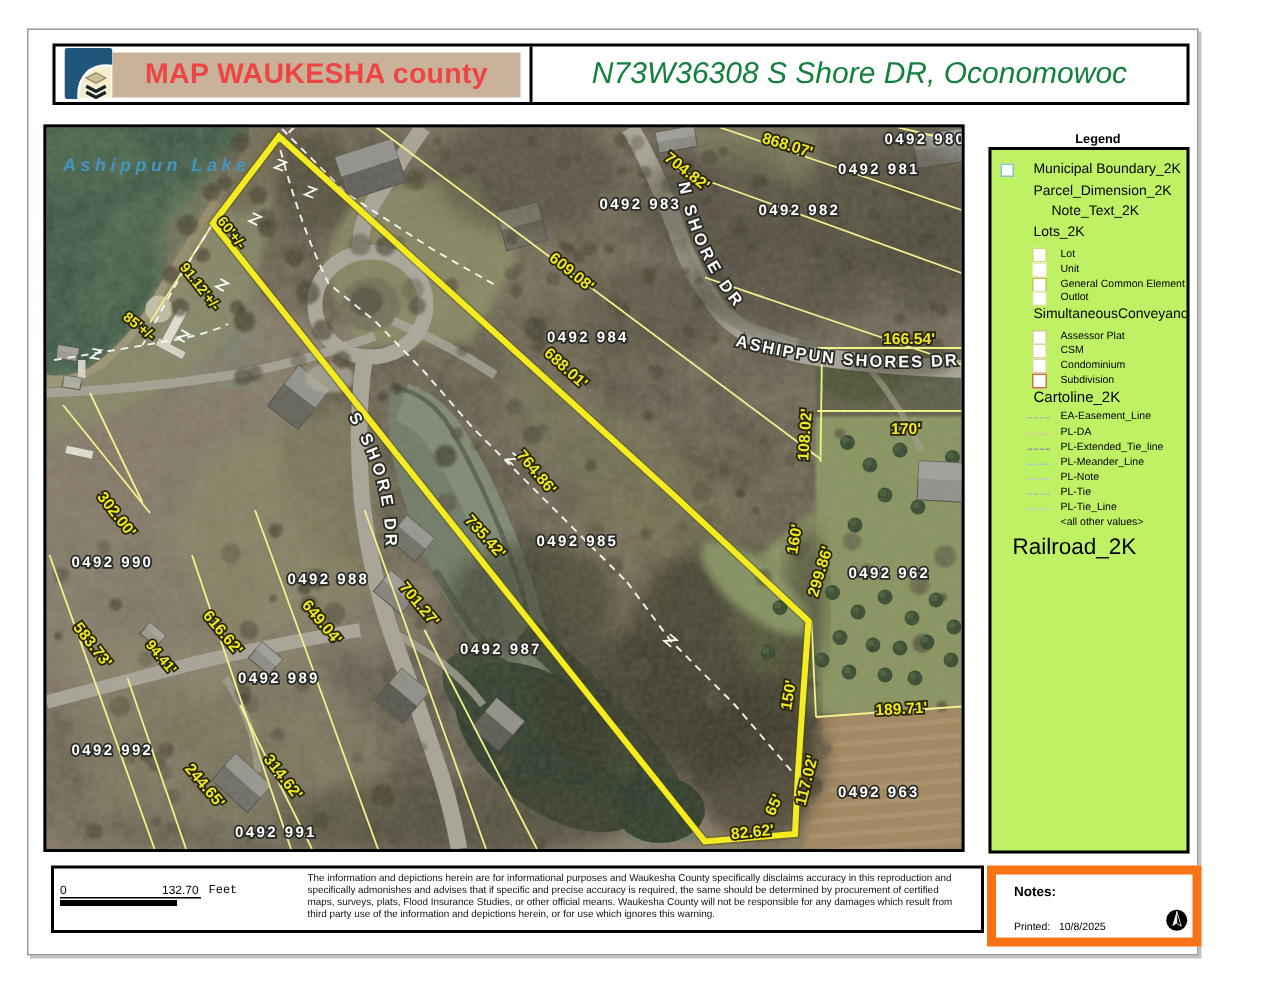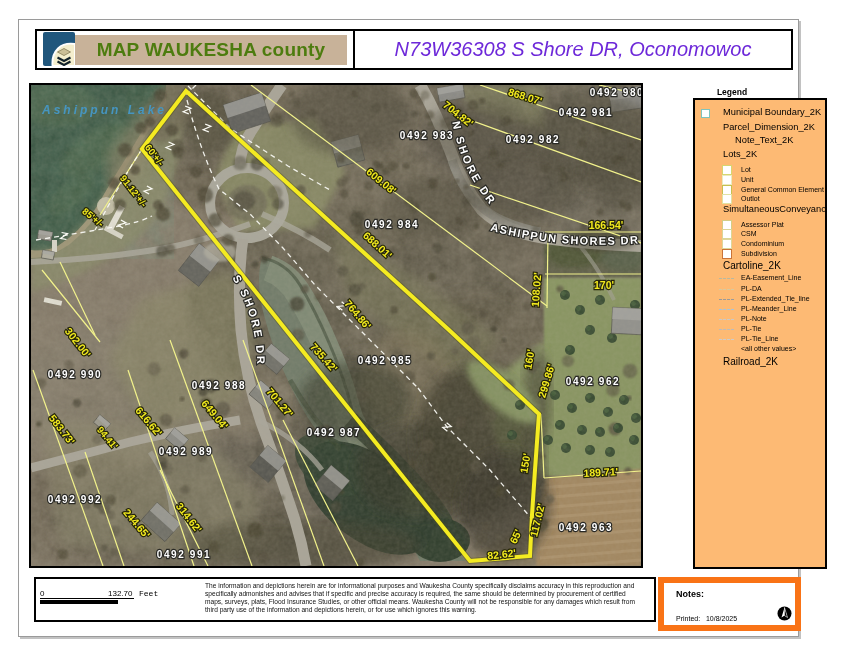--- a/index.html
+++ b/index.html
@@ -1,25 +1,25 @@
 <!DOCTYPE html>
 <html><head>
 <meta charset="utf-8">
 <style>
 html,body{margin:0;padding:0;background:#fff;}
 body{width:852px;height:658px;position:relative;font-family:"Liberation Sans",sans-serif;overflow:hidden;}
 .page{position:absolute;left:18px;top:19px;width:779px;height:616px;background:#fff;border:1px solid #9a9a9a;box-shadow:2px 2px 0 #c2c2c2;}
 .hdr{position:absolute;left:16px;top:9px;width:754px;height:37px;border:2px solid #000;background:#fff;}
 .hdr .logo{position:absolute;left:0;top:0;width:316px;height:100%;border-right:2px solid #000;}
-.hdr .title{position:absolute;left:318px;top:0;right:0;height:100%;text-align:center;font-style:italic;font-size:20px;line-height:37px;color:#6d28d9;}
+.hdr .title{position:absolute;left:318px;top:0;right:0;height:100%;text-align:center;font-style:italic;font-size:20px;line-height:37px;color:#15803d;}
 .tan{position:absolute;left:38px;top:4px;width:272px;height:30px;background:#c8b299;}
-.brand{position:absolute;left:38px;top:4px;width:272px;text-align:center;font-size:19px;font-weight:bold;color:#4d7c0f;letter-spacing:0.2px;line-height:30px;}
+.brand{position:absolute;left:38px;top:4px;width:272px;text-align:center;font-size:19px;font-weight:bold;color:#ef4444;letter-spacing:0.2px;line-height:30px;}
 .mapbox{position:absolute;left:10px;top:63px;width:610px;height:481px;border:2px solid #000;background:#7f7a6b;overflow:hidden;}
 .legendtitle{position:absolute;left:646px;top:67px;width:134px;text-align:center;font-size:8.5px;font-weight:bold;color:#000;}
-.legend{position:absolute;left:640px;top:78px;width:130px;height:467px;border:2px solid #000;background:#fdba74;font-size:8px;color:#000;margin-left:34px;}
+.legend{position:absolute;left:640px;top:78px;width:130px;height:467px;border:2px solid #000;background:#bef264;font-size:8px;color:#000;}
 .botbox{position:absolute;left:15px;top:557px;width:618px;height:41px;border:2px solid #000;background:#fff;}
 .notes{position:absolute;left:639px;top:557px;width:131px;height:42px;border:6px solid #f97316;background:#fff;}
 .notes .nt{position:absolute;left:12px;top:6px;font-weight:bold;font-size:9px;}
 .notes .pr{position:absolute;left:12px;top:32px;font-size:7px;}
 .disc{position:absolute;left:169px;top:3px;width:460px;font-size:6.6px;line-height:8px;color:#111;}
 .scale0{position:absolute;left:4px;top:10px;font-size:8px;}
 .scalen{position:absolute;left:72px;top:10px;font-size:8px;}
 .scalef{position:absolute;left:103px;top:10px;font-size:8px;font-family:Liberation Mono, monospace;}
 .sline{position:absolute;left:4px;top:19px;width:94px;border-top:1px solid #000;}
 .sbar{position:absolute;left:4px;top:21px;width:78px;height:4px;background:#000;}
@@ -624,21 +624,21 @@
 <div style="position:absolute;left:46px;top:195px;font-size:7px;white-space:nowrap;">PL-Extended_Tie_line</div>
 <div style="position:absolute;left:24px;top:209px;width:15px;height:0;border-top:1.2px dashed #a9c4d8;"></div>
 <div style="position:absolute;left:46px;top:205px;font-size:7px;white-space:nowrap;">PL-Meander_Line</div>
 <div style="position:absolute;left:24px;top:219px;width:15px;height:0;border-top:1.2px dashed #c9c9c9;"></div>
 <div style="position:absolute;left:46px;top:215px;font-size:7px;white-space:nowrap;">PL-Note</div>
 <div style="position:absolute;left:24px;top:229px;width:15px;height:0;border-top:1.2px dashed #bbbbbb;"></div>
 <div style="position:absolute;left:46px;top:225px;font-size:7px;white-space:nowrap;">PL-Tie</div>
 <div style="position:absolute;left:24px;top:239px;width:15px;height:0;border-top:1.2px dashed #cccccc;"></div>
 <div style="position:absolute;left:46px;top:235px;font-size:7px;white-space:nowrap;">PL-Tie_Line</div>
 <div style="position:absolute;left:46px;top:245px;font-size:7px;white-space:nowrap;">&lt;all other values&gt;</div>
-<div style="position:absolute;left:28px;top:256px;font-size:10px;white-space:nowrap;">Railroad_2K</div>
+<div style="position:absolute;left:14px;top:256px;font-size:15px;white-space:nowrap;">Railroad_2K</div>
 </div>
   </div>
 
   <div class="botbox">
     <div class="scale0">0</div>
       <div class="scalen">132.70</div>
       <div class="scalef">Feet</div>
     <div class="sline"></div>
       <div class="sbar"></div>
     <div class="disc">The information and depictions herein are for informational purposes and Waukesha County specifically disclaims accuracy in this reproduction and<br>specifically admonishes and advises that if specific and precise accuracy is required, the same should be determined by procurement of certified<br>maps, surveys, plats, Flood Insurance Studies, or other official means. Waukesha County will not be responsible for any damages which result from<br>third party use of the information and depictions herein, or for use which ignores this warning.</div>

